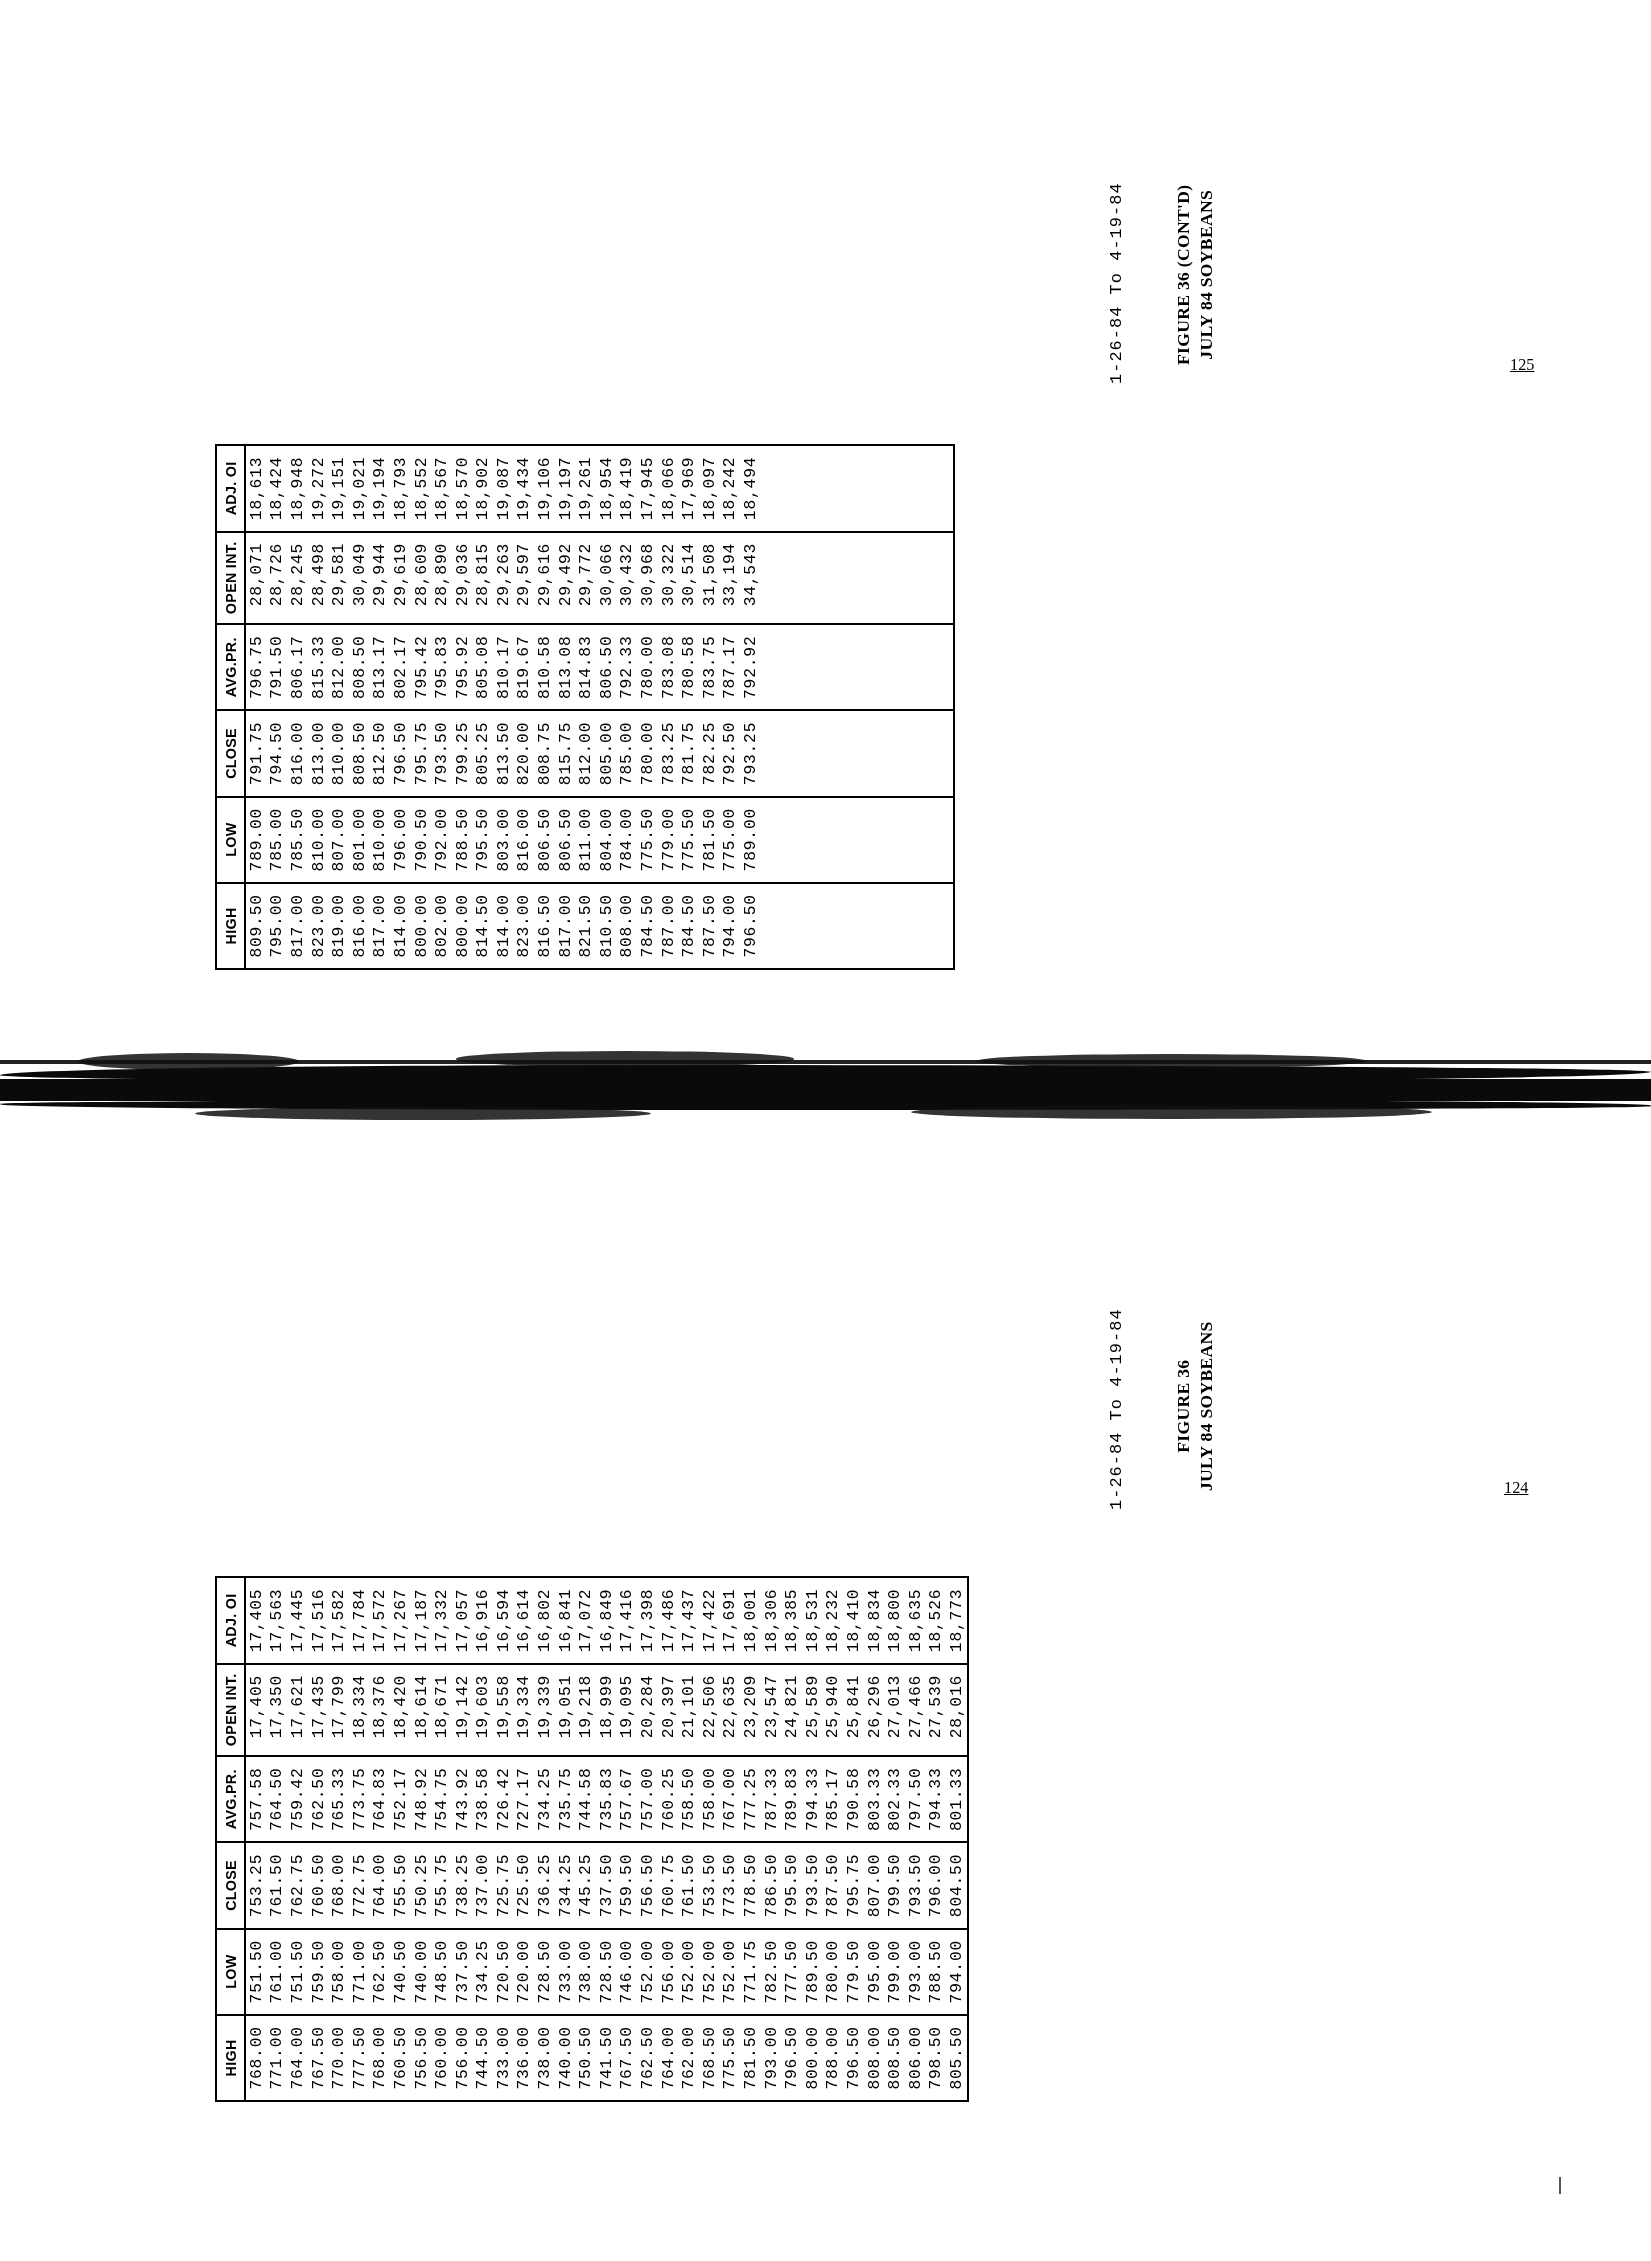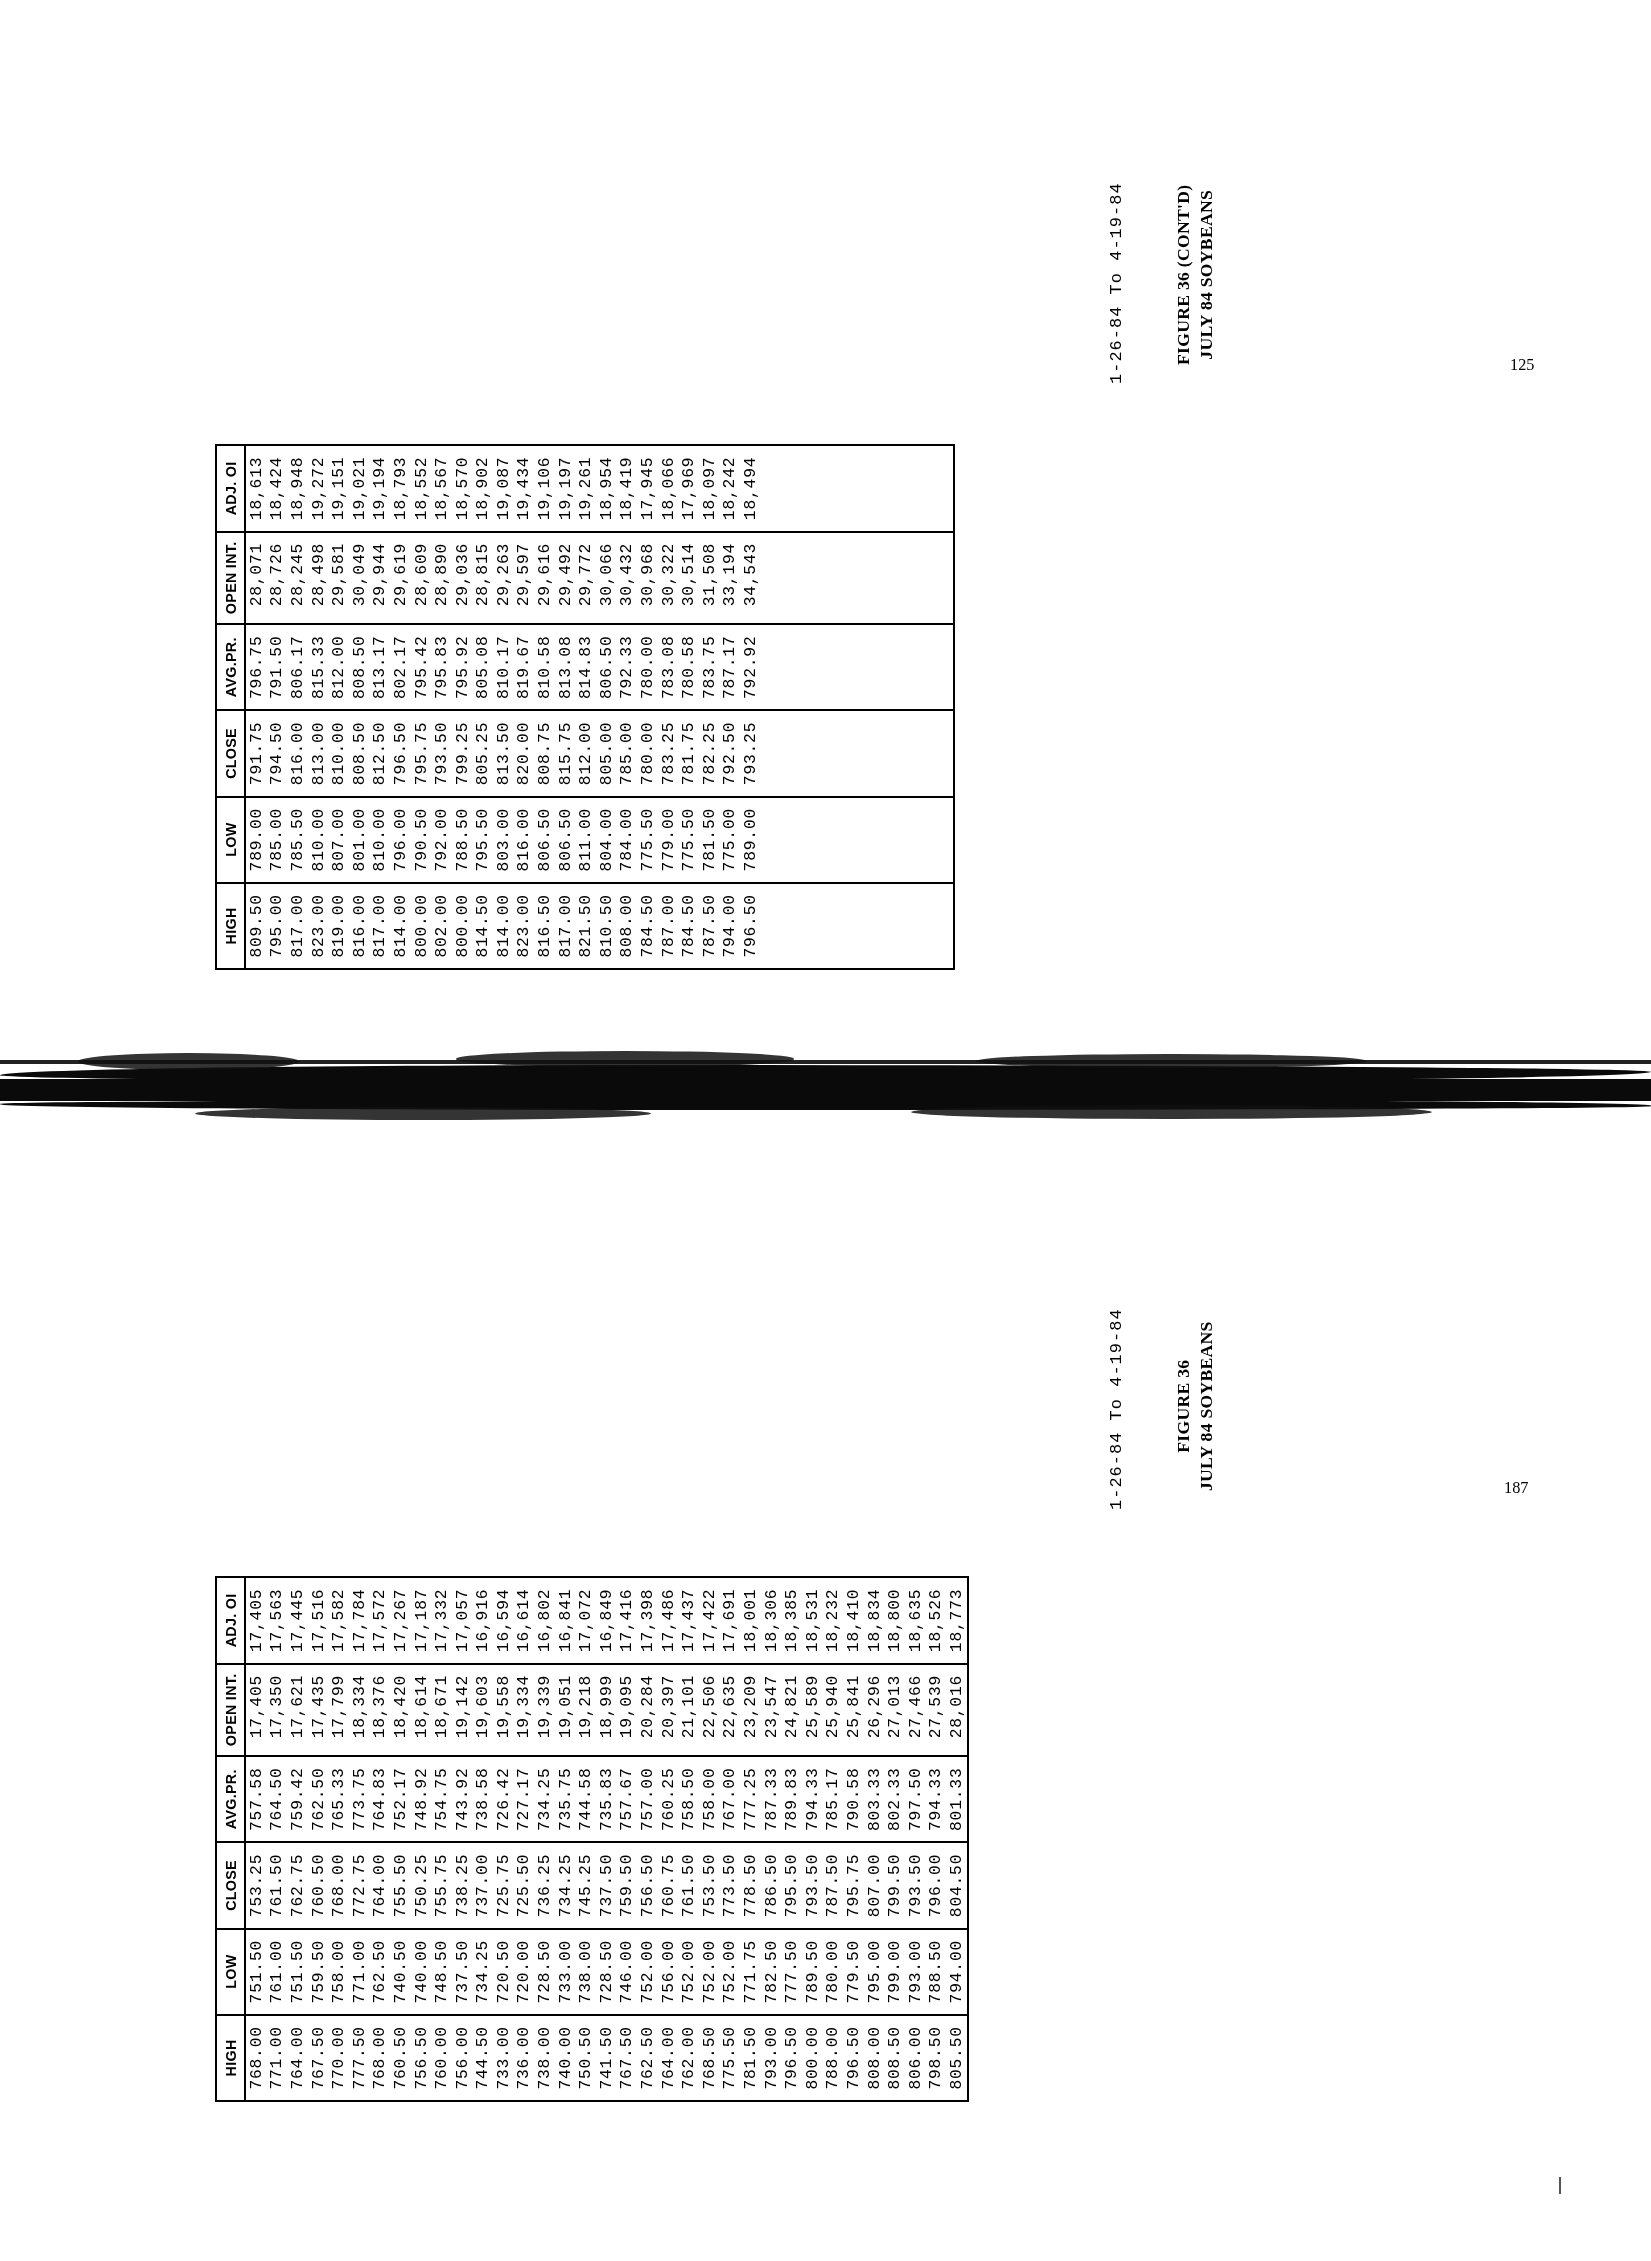--- a/index.html
+++ b/index.html
@@ -41,20 +41,21 @@
   .range-label {
     font-family: "Liberation Mono", monospace;
     font-size: 17px;
     letter-spacing: 1px;
     white-space: nowrap;
   }
 
   .page-num {
     font-family: "Liberation Serif", serif;
     font-size: 16.3px;
+    text-decoration: underline;
   }
 
   
   table.data {
     border-collapse: collapse;
     font-family: "Liberation Mono", monospace;
     background: #fff;
   }
   table.data th {
     font-family: "Liberation Sans", sans-serif;
@@ -457,21 +458,21 @@
 
 <div class="page-block">
 
   <div class="rot fig-title" style="left:1172px; top:1491px; transform: rotate(-90deg);">
     <div>FIGURE 36</div>
     <div>JULY 84 SOYBEANS</div>
   </div>
 
   <div class="rot range-label" style="left:1107px; top:1510px; transform: rotate(-90deg);">1-26-84  To  4-19-84</div>
 
-  <div class="page-num" style="position:absolute; left:1504px; top:1478px;">187</div>
+  <div class="page-num" style="position:absolute; left:1504px; top:1478px;">124</div>
 
   <div class="rot" style="left:215px; top:2102px; transform: rotate(-90deg);">
     <table class="data" id="table-124">
       <thead>
           <tr>
             <th>HIGH</th>
             <th>LOW</th>
             <th>CLOSE</th>
             <th>AVG.PR.</th>
             <th>OPEN INT.</th>

